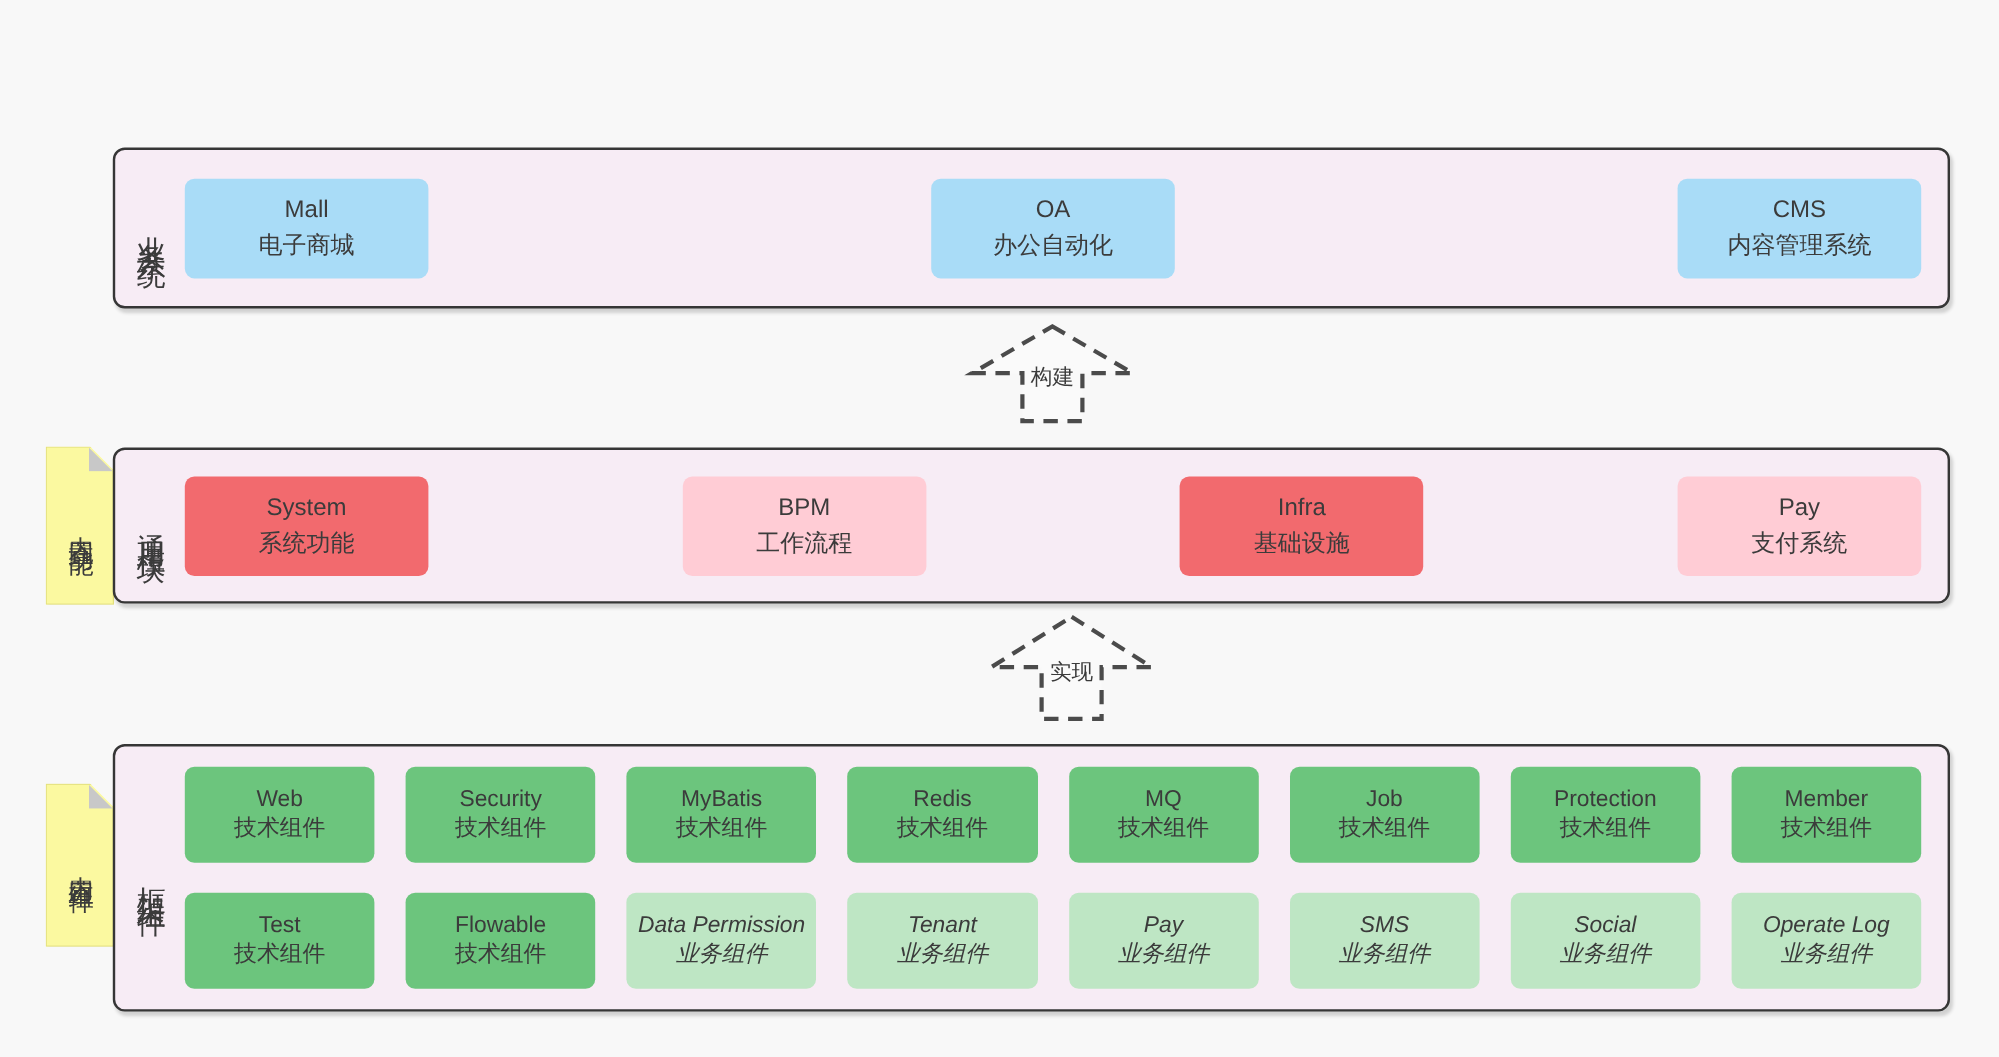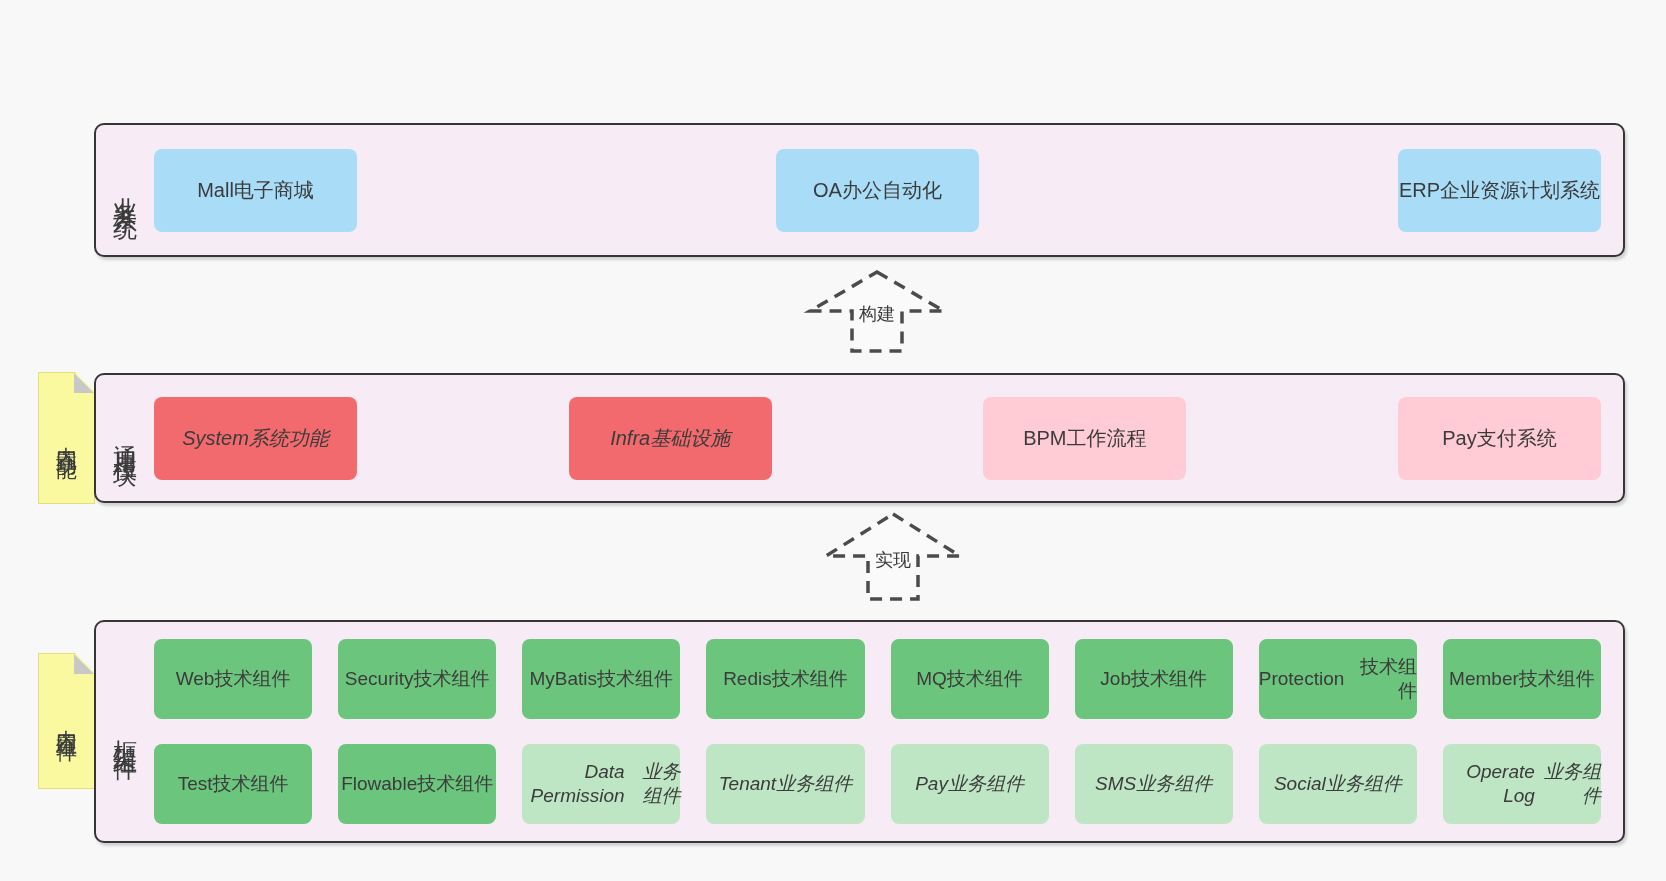--- a/index.html
+++ b/index.html
@@ -31,29 +31,29 @@
   .boxes-row{
     display:flex;align-items:center;justify-content:space-between;
     gap:20px;padding-right:22px;
   }
   .boxes-grid{
     display:grid;grid-template-columns:repeat(8,1fr);
     column-gap:26px;row-gap:25px;align-content:center;
     padding-right:22px;
   }
   .box{
-    border-radius:8px;display:flex;flex-direction:row;
+    border-radius:8px;display:flex;flex-direction:column;
     align-items:center;justify-content:center;text-align:right;
     color:var(--text);
   }
   .boxes-row .box{width:203px;height:83px;}
   .boxes-row .box-name,.boxes-row .box-desc{font-size:20px;line-height:30px;}
   .boxes-grid .box{height:80px;}
   .boxes-grid .box-name,.boxes-grid .box-desc{font-size:19px;line-height:24px;}
-  .v-blue{background:var(--box-blue);} .v-red{background:var(--box-red);font-style:italic;}
+  .v-blue{background:var(--box-blue);} .v-red{background:var(--box-red);}
   .v-pink{background:var(--box-pink);} .v-green{background:var(--box-green);}
   .v-lightgreen{background:var(--box-lightgreen);font-style:italic;}
 
   .sticky-note{
     position:absolute;left:38px;width:57px;
     background:var(--note-bg);
     border:1px solid var(--note-border);
     box-shadow:2px 2px 2px rgba(0,0,0,0.12);
     clip-path:polygon(0 0,calc(100% - 20px) 0,100% 20px,100% 100%,0 100%);
     display:flex;align-items:center;justify-content:center;
@@ -90,22 +90,22 @@
     <div class="boxes boxes-row">
         <div class="box v-blue">
           <div class="box-name">Mall</div>
           <div class="box-desc">电子商城</div>
         </div>
         <div class="box v-blue">
           <div class="box-name">OA</div>
           <div class="box-desc">办公自动化</div>
         </div>
         <div class="box v-blue">
-          <div class="box-name">ERP</div>
-          <div class="box-desc">企业资源计划系统</div>
+          <div class="box-name">CMS</div>
+          <div class="box-desc">内容管理系统</div>
         </div>
       </div>
   </section>
 
   <svg class="up-arrow" style="left:807px;top:268px" width="140" height="86" viewBox="0 0 140 86">
     <polygon class="arrow-shape" points="70,4 137,43 95,43 95,83 45,83 45,43 3,43"></polygon>
     <text class="arrow-label" x="70" y="52">构建</text>
   </svg>
 
   <div class="sticky-note" style="top:372px;height:132px">
@@ -113,27 +113,27 @@
     <div class="note-text">内置功能</div>
   </div>
 
   <section class="panel" style="top:373px;height:130px">
     <div class="tier-label">通用模块</div>
     <div class="boxes boxes-row">
         <div class="box v-red">
           <div class="box-name">System</div>
           <div class="box-desc">系统功能</div>
         </div>
+        <div class="box v-pink">
+          <div class="box-name">BPM</div>
+          <div class="box-desc">工作流程</div>
+        </div>
         <div class="box v-red">
           <div class="box-name">Infra</div>
           <div class="box-desc">基础设施</div>
-        </div>
-        <div class="box v-pink">
-          <div class="box-name">BPM</div>
-          <div class="box-desc">工作流程</div>
         </div>
         <div class="box v-pink">
           <div class="box-name">Pay</div>
           <div class="box-desc">支付系统</div>
         </div>
       </div>
   </section>
 
   <svg class="up-arrow" style="left:823px;top:510px" width="140" height="92" viewBox="0 0 140 92">
     <polygon class="arrow-shape" points="70,4 137,46 95,46 95,89 45,89 45,46 3,46"></polygon>

